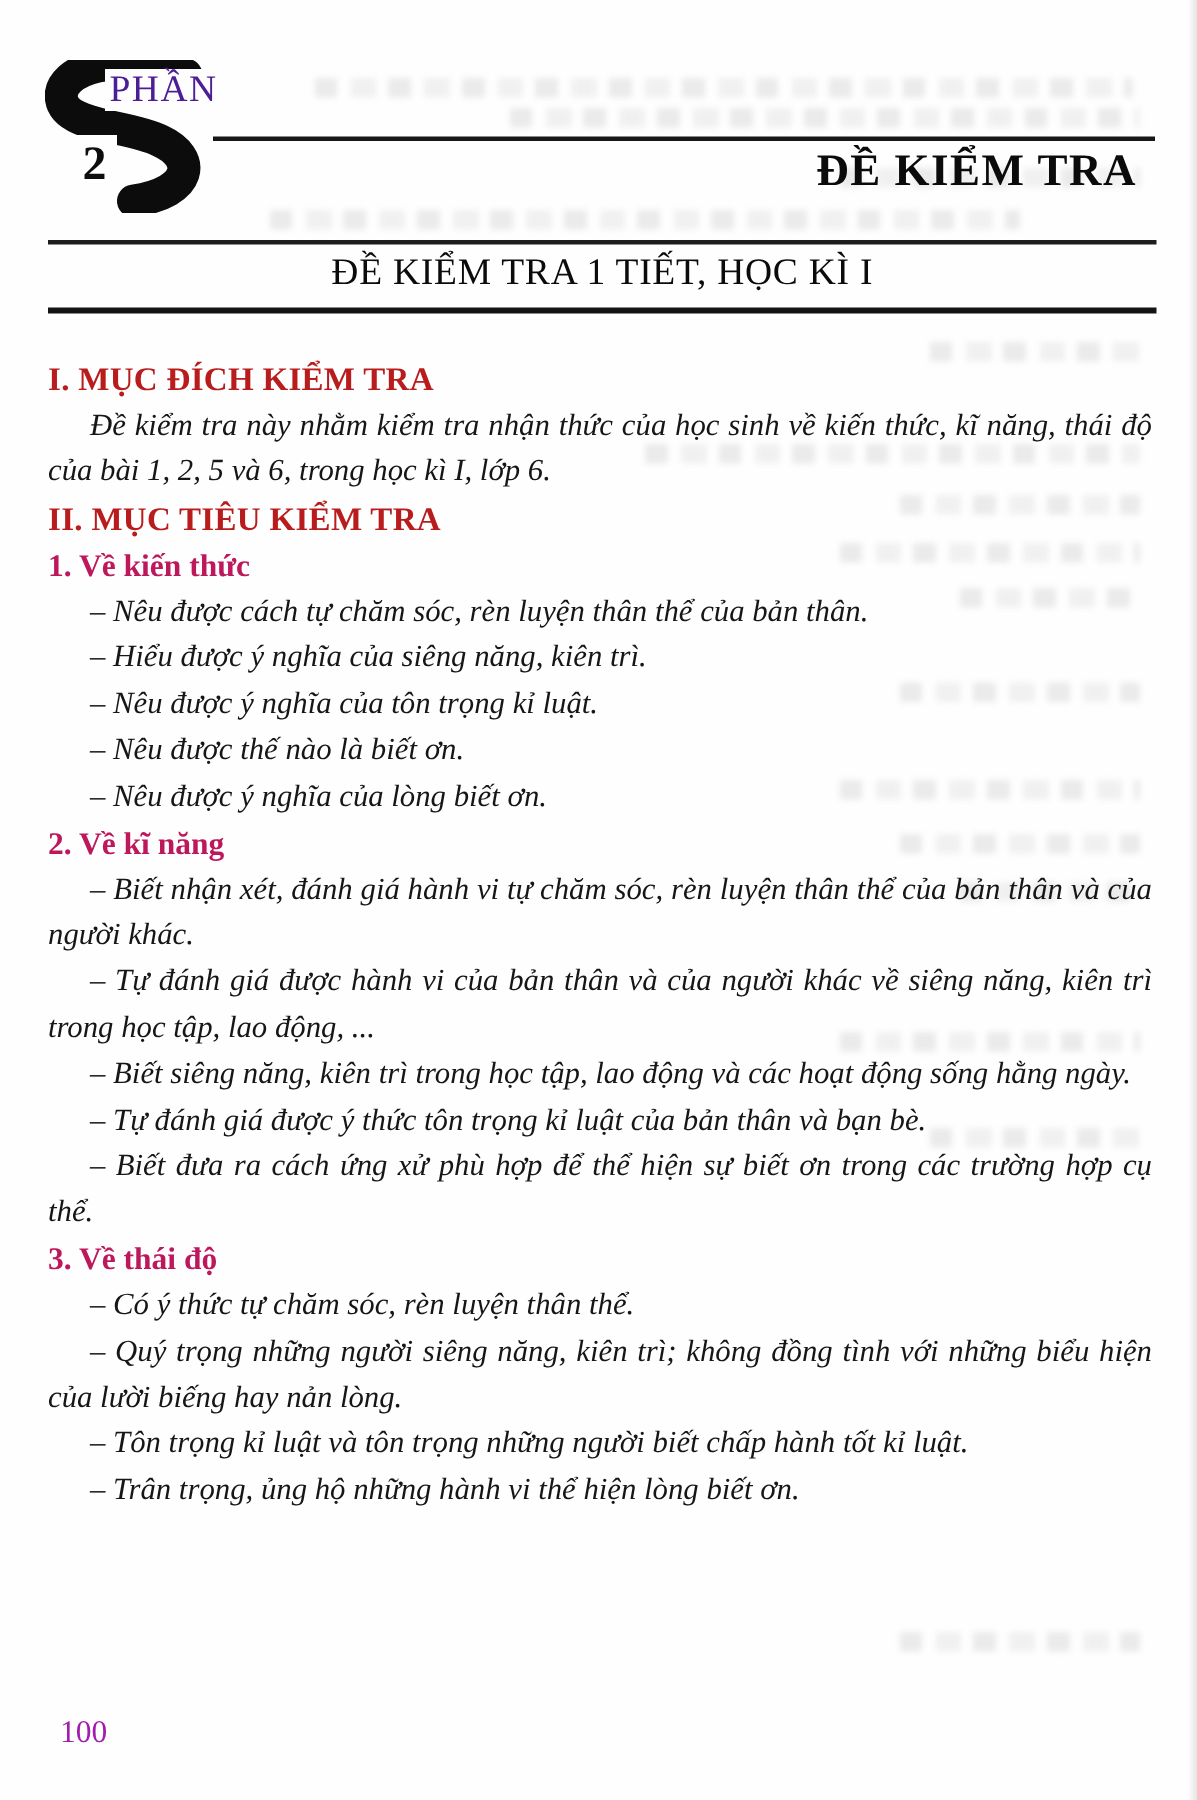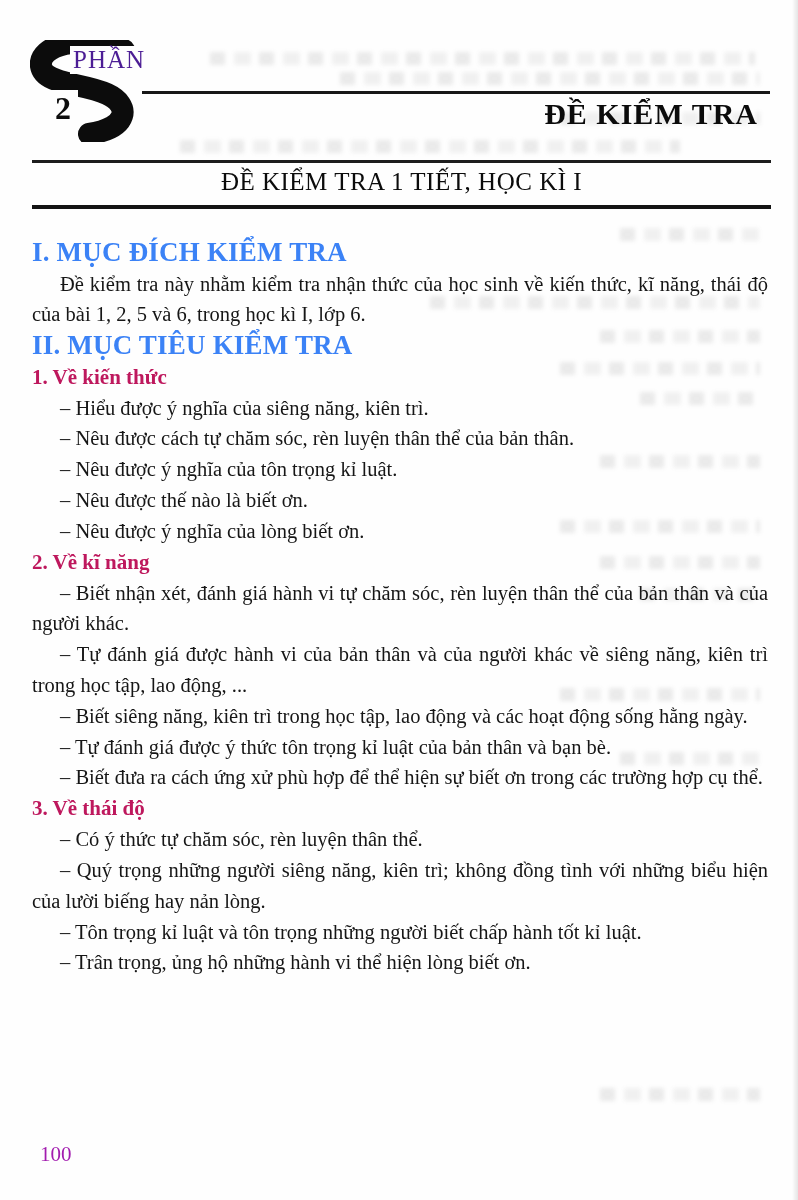--- a/index.html
+++ b/index.html
@@ -45,24 +45,24 @@
   }
   .banner-rule-bottom{
     position:absolute;left:32px;right:27px;top:205px;height:4px;background:#141414;
   }
   
   .content{
     position:absolute;left:32px;right:30px;top:237px;
     font-size:20.5px;line-height:30.8px;
   }
   .content p{margin:0;text-align:justify;}
-  .indent{text-indent:28px;}
+  .indent{text-indent:28px;font-style:italic;}
   .sec-heading{
-    margin:0;font-size:27px;font-weight:bold;line-height:31.5px;
-    text-align:left;color:#3b82f6;letter-spacing:0.2px;
+    margin:0;font-size:22px;font-weight:bold;line-height:31.5px;
+    text-align:left;color:#b91c1c;letter-spacing:0.2px;
   }
   .sub-heading{
     margin:0;font-size:21px;font-weight:bold;line-height:31px;
     text-align:left;color:#be185d;
   }
   .page-number{
     position:absolute;left:40px;top:1142px;font-size:21px;color:#a21caf;
   }
   
   .smudge{
@@ -119,22 +119,22 @@
   <div class="banner-rule-bottom"></div>
 
   <div class="content">
 
     <p class="sec-heading">I. MỤC ĐÍCH KIỂM TRA</p>
     <p class="indent">Đề kiểm tra này nhằm kiểm tra nhận thức của học sinh về kiến thức, kĩ năng, thái độ của bài 1, 2, 5 và 6, trong học kì I, lớp 6.</p>
 
     <p class="sec-heading">II. MỤC TIÊU KIỂM TRA</p>
 
     <p class="sub-heading">1. Về kiến thức</p>
+    <p class="indent">– Nêu được cách tự chăm sóc, rèn luyện thân thể của bản thân.</p>
     <p class="indent">– Hiểu được ý nghĩa của siêng năng, kiên trì.</p>
-    <p class="indent">– Nêu được cách tự chăm sóc, rèn luyện thân thể của bản thân.</p>
     <p class="indent">– Nêu được ý nghĩa của tôn trọng kỉ luật.</p>
     <p class="indent">– Nêu được thế nào là biết ơn.</p>
     <p class="indent">– Nêu được ý nghĩa của lòng biết ơn.</p>
 
     <p class="sub-heading">2. Về kĩ năng</p>
     <p class="indent">– Biết nhận xét, đánh giá hành vi tự chăm sóc, rèn luyện thân thể của bản thân và của người khác.</p>
     <p class="indent">– Tự đánh giá được hành vi của bản thân và của người khác về siêng năng, kiên trì trong học tập, lao động, ...</p>
     <p class="indent">– Biết siêng năng, kiên trì trong học tập, lao động và các hoạt động sống hằng ngày.</p>
     <p class="indent">– Tự đánh giá được ý thức tôn trọng kỉ luật của bản thân và bạn bè.</p>
     <p class="indent">– Biết đưa ra cách ứng xử phù hợp để thể hiện sự biết ơn trong các trường hợp cụ thể.</p>

